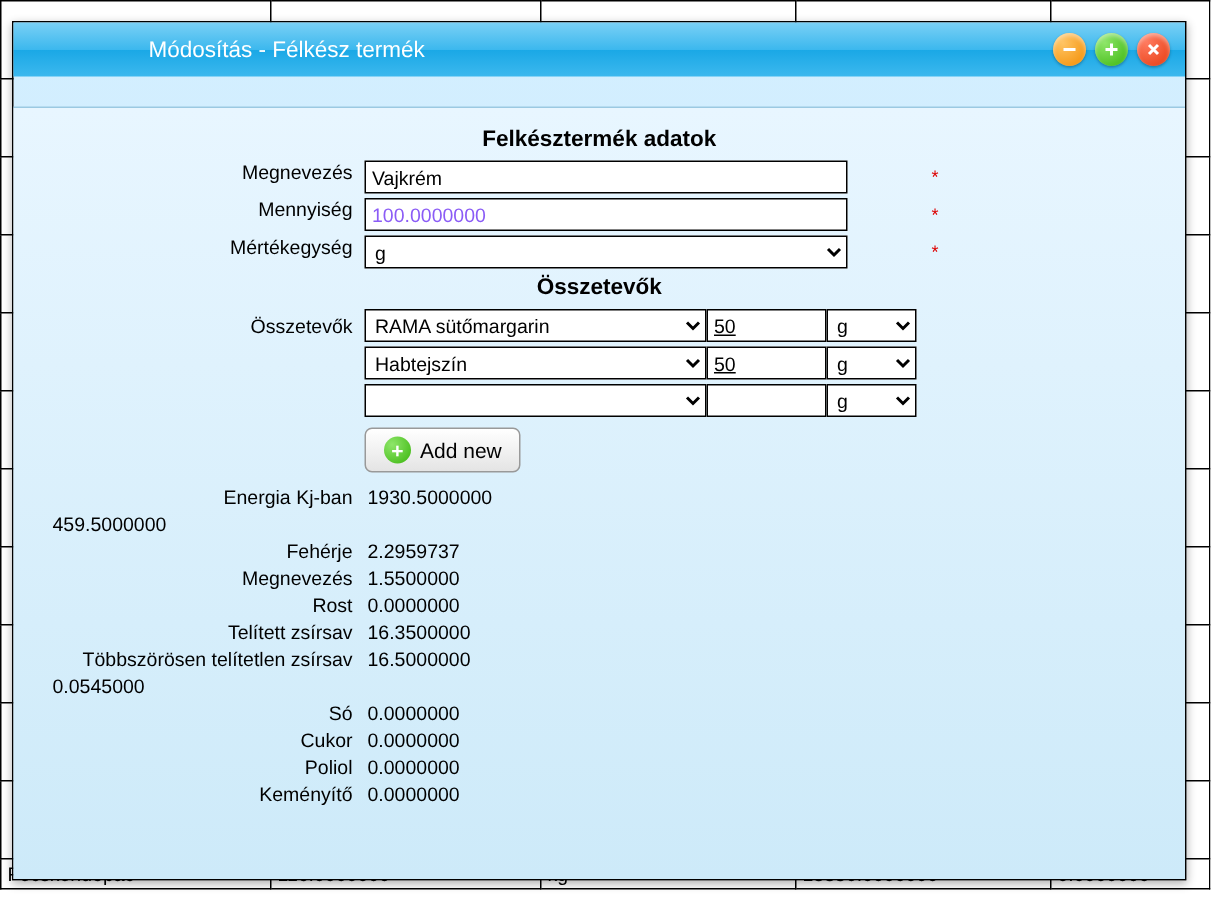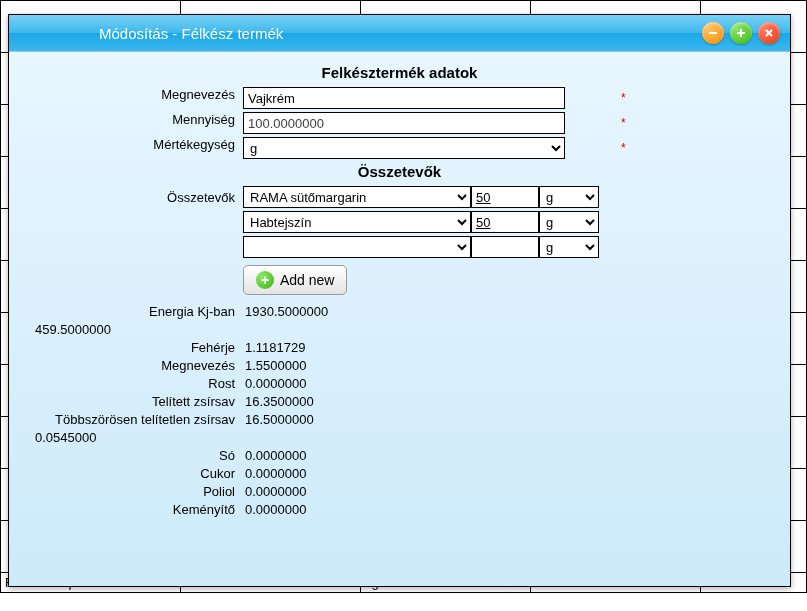--- a/index.html
+++ b/index.html
@@ -72,20 +72,21 @@
   .tb-add { background: radial-gradient(circle at 30% 30%, #8ee66a, #3ab50c); }
   .tb-close { background: radial-gradient(circle at 30% 30%, #ff7a5f, #e63a0e); }
   .tb-btn svg { width: 12px; height: 12px; }
   .modal-body {
     flex: 1;
     background: linear-gradient(to bottom, #e8f6ff 0%, #cdeaf9 100%);
     overflow-y: auto;
     border-top: 1px solid #9bc9e2;
     position: relative;
     padding: 8px 24px 12px 24px;
+    margin-top: 20px;
   }
   
   .modal-body::-webkit-scrollbar { width: 14px; }
   .modal-body::-webkit-scrollbar-track { background: #eef7fd; }
   .modal-body::-webkit-scrollbar-thumb { background: #c6c6c6; border: 3px solid #eef7fd; border-radius: 8px; }
   .modal-body::-webkit-scrollbar-button { height: 14px; background: #eef7fd; }
 
   .section-heading {
     text-align: center;
     font-weight: bold;
@@ -123,21 +124,21 @@
     color: #d00;
     margin-left: 54px;
     font-size: 12px;
   }
   .ing-row {
     display: flex;
     align-items: center;
     margin-bottom: 3px;
   }
   .ing-select { width: 228px; }
-  .ing-qty { width: 68px; text-decoration: underline; }
+  .ing-qty { width: 80px; text-decoration: underline; }
   .ing-unit { width: 60px; }
   .add-btn {
     display: inline-flex;
     align-items: center;
     gap: 6px;
     border: 1px solid #999;
     border-radius: 5px;
     background: linear-gradient(to bottom, #ffffff, #e4e4e4);
     padding: 5px 12px;
     font-size: 14px;
@@ -289,21 +290,21 @@
       <div class="form-label">Megnevezés</div>
       <div class="form-control-wrap">
         <input type="text" class="form-control-wide" value="Vajkrém" style="">
         <span class="req-star">*</span>
       </div>
     </div>
 
     <div class="form-row">
       <div class="form-label">Mennyiség</div>
       <div class="form-control-wrap">
-        <input type="text" class="form-control-wide" style="color: #404040;" value="100.0000000">
+        <input type="text" class="form-control-wide" style="color: #8b5cf6;" value="100.0000000">
         <span class="req-star">*</span>
       </div>
     </div>
 
     <div class="form-row">
       <div class="form-label">Mértékegység</div>
       <div class="form-control-wrap">
         <select class="form-control-wide">
           <option>g</option>
         </select>
@@ -346,21 +347,21 @@
 
     <div class="nutri-row">
         <div class="nutri-label">Energia Kj-ban</div>
         <div class="nutri-value">1930.5000000</div>
       </div>
     <div class="nutri-row">
         <div class="nutri-value">459.5000000</div>
       </div>
     <div class="nutri-row">
         <div class="nutri-label">Fehérje</div>
-        <div class="nutri-value">1.1181729</div>
+        <div class="nutri-value">2.2959737</div>
       </div>
     <div class="nutri-row">
         <div class="nutri-label">Megnevezés</div>
         <div class="nutri-value">1.5500000</div>
       </div>
     <div class="nutri-row">
         <div class="nutri-label">Rost</div>
         <div class="nutri-value">0.0000000</div>
       </div>
     <div class="nutri-row">

